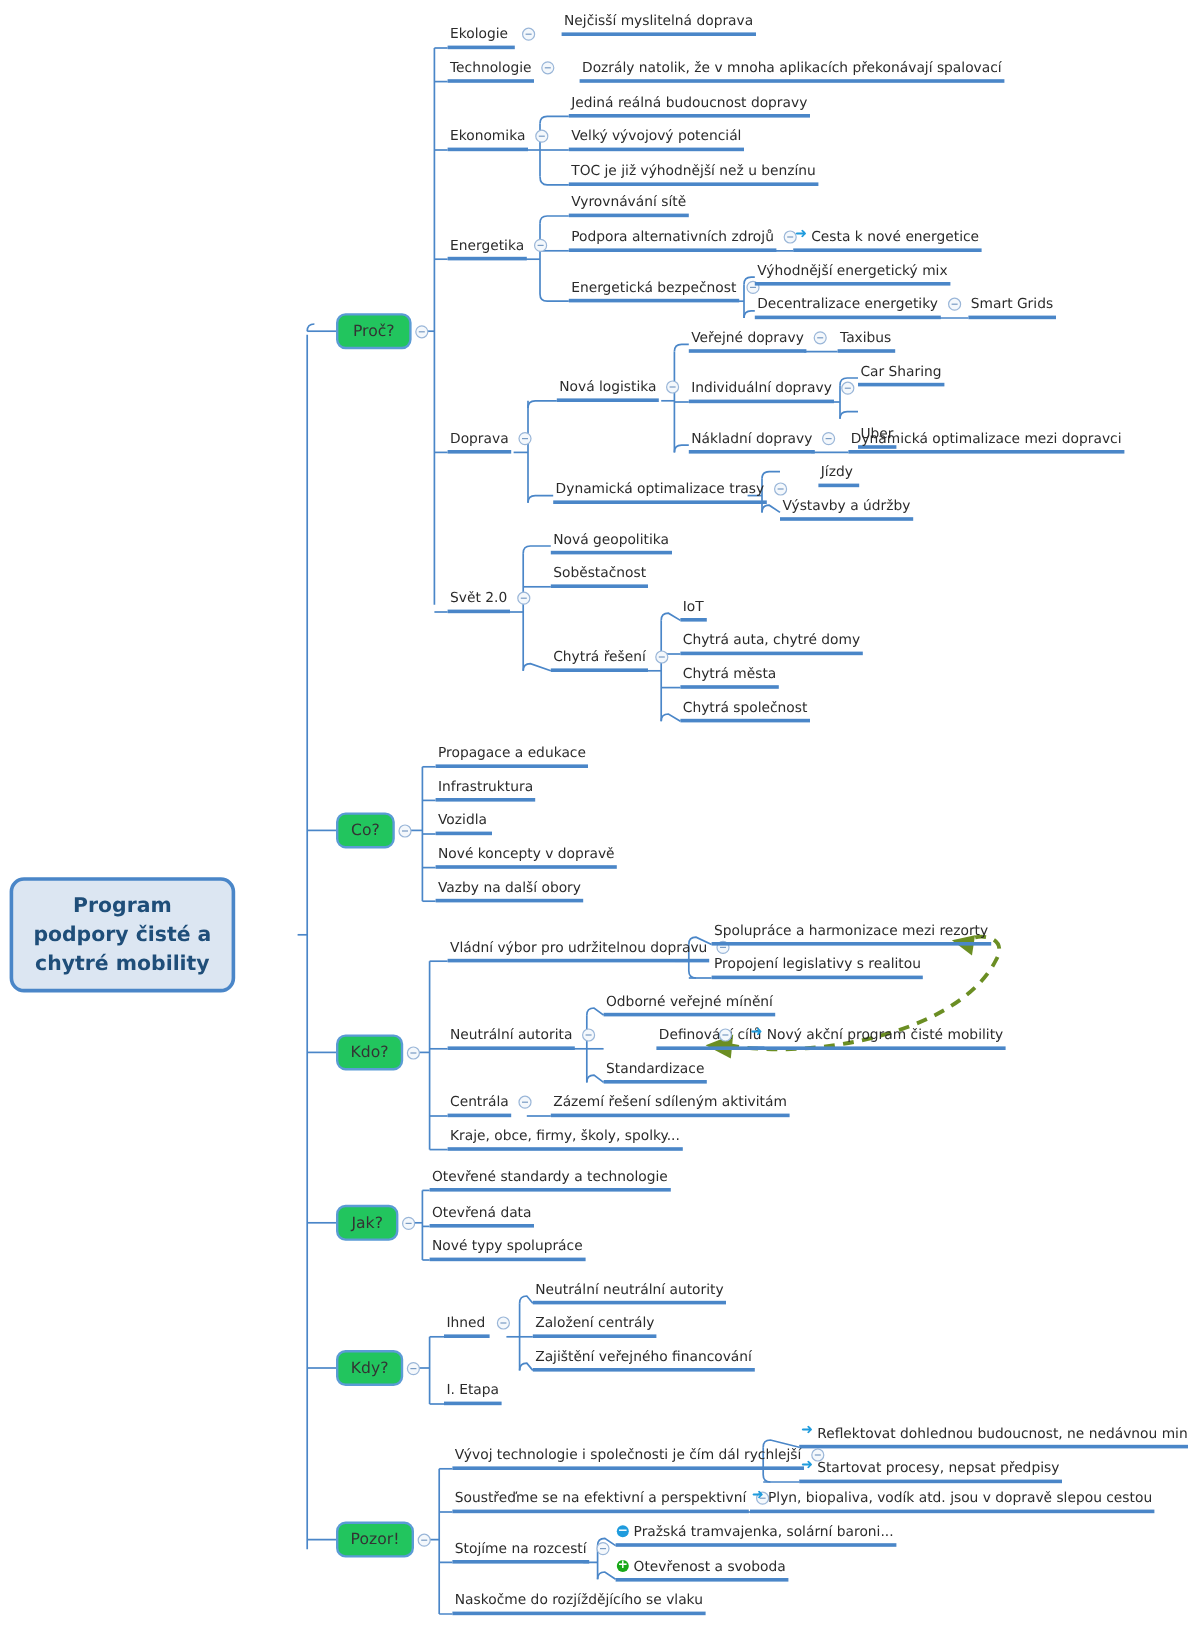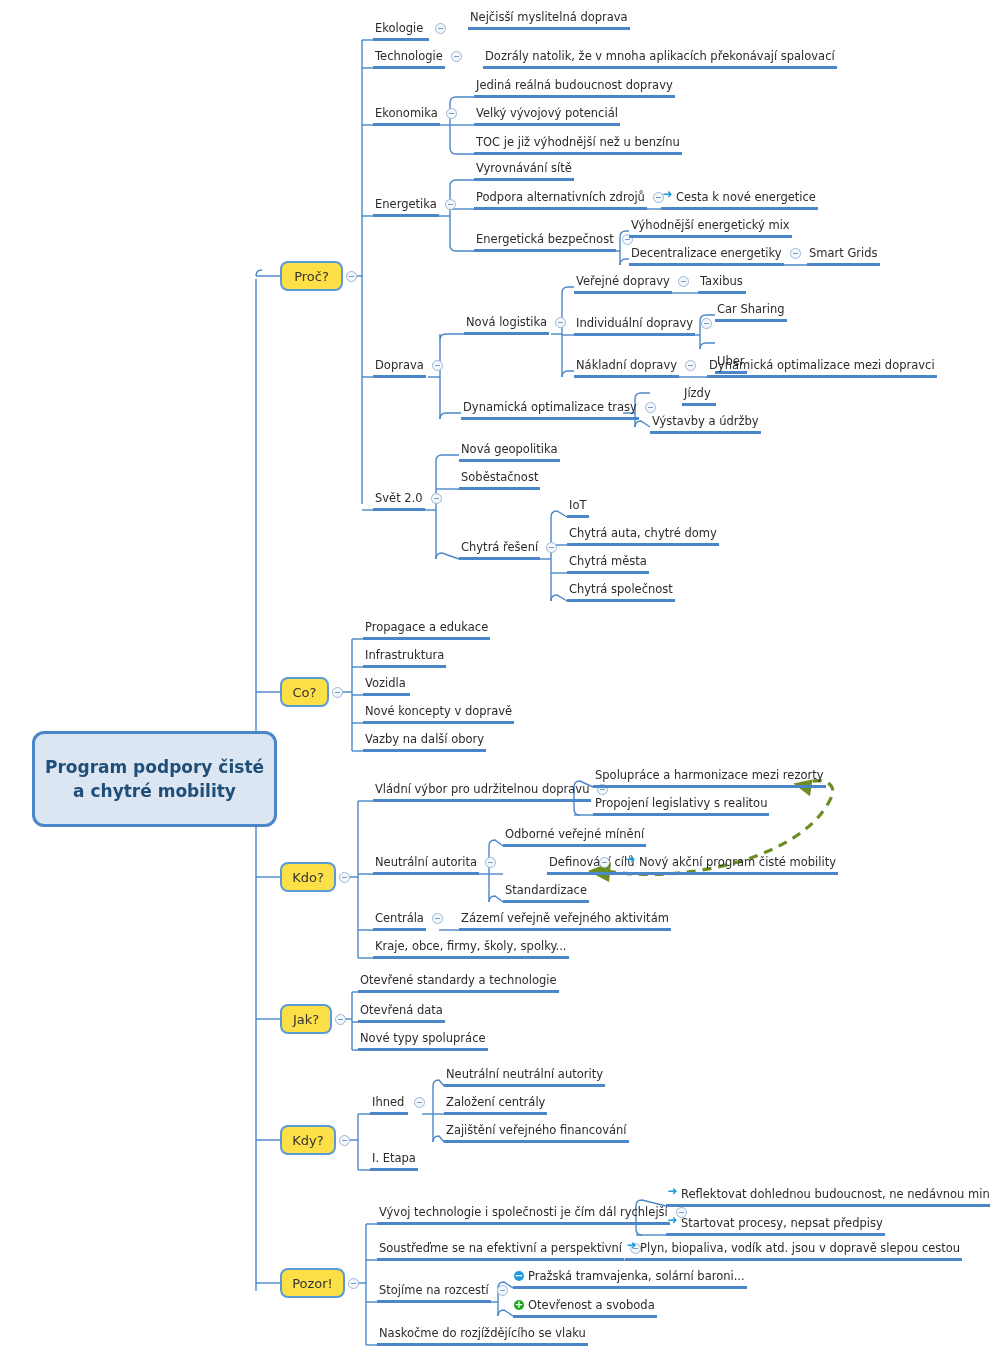--- a/index.html
+++ b/index.html
@@ -45,21 +45,21 @@
     display: flex;
     align-items: center;
     justify-content: center;
     padding: 4px 8px;
   }
 
   
   .q-node {
     position: absolute;
     box-sizing: border-box;
-    background: #fde047;
+    background: #22c55e;
     border: 2px solid #5b9bd5;
     border-radius: 8px;
     color: #333333;
     font-size: 13px;
     text-align: right;
     display: flex;
     align-items: center;
     justify-content: center;
     white-space: nowrap;
   }
@@ -283,21 +283,21 @@
       <path d="M498 1288 L498 1316"></path>
     </g>
 
     <g>
       <path d="M607 871 C 680 884, 800 860, 830 800 C 840 782, 820 778, 810 782" fill="none" stroke="#6b8e23" stroke-width="3.2" stroke-dasharray="9 7" stroke-linecap="butt"></path>
       <polygon points="811,778 793,786 812,795" fill="#6b8e23" transform="rotate(12 805 786)"></polygon>
       <polygon points="588,871 611,862 609,882" fill="#6b8e23"></polygon>
     </g>
   </svg>
 
-  <div class="root-node" id="root-node" style="left: 32px; top: 731px; width: 245px; height: 96px;">Program podpory čisté a chytré mobility</div>
+  <div class="root-node" id="root-node" style="left: 8px; top: 731px; width: 188px; height: 96px;">Program podpory čisté a chytré mobility</div>
 
   <div id="branches">
       <div class="q-node" style="left: 280px; top: 261px; width: 63px; height: 30px;">Proč?</div>
       <div class="toggle" style="left: 346px; top: 270.5px;"></div>
       <div class="q-node" style="left: 280px; top: 677px; width: 49px; height: 30px;">Co?</div>
       <div class="toggle" style="left: 332px; top: 686.5px;"></div>
       <div class="q-node" style="left: 280px; top: 862px; width: 56px; height: 30px;">Kdo?</div>
       <div class="toggle" style="left: 339px; top: 871.5px;"></div>
       <div class="q-node" style="left: 280px; top: 1004px; width: 52px; height: 30px;">Jak?</div>
       <div class="toggle" style="left: 335px; top: 1013.5px;"></div>
@@ -370,21 +370,21 @@
       <div class="topic" style="left: 593px; top: 796px; min-width: 153px;"><span>Propojení legislativy s realitou</span></div>
       <div class="topic" style="left: 373px; top: 855px; min-width: 100px;"><span>Neutrální autorita</span></div>
       <div class="toggle" style="left: 485px; top: 857px;"></div>
       <div class="topic" style="left: 503px; top: 827px; min-width: 130px;"><span>Odborné veřejné mínění</span></div>
       <div class="topic" style="left: 503px; top: 855px; min-width: 86px; margin-left: 44px;"><span>Definování cílů</span></div>
       <div class="toggle" style="left: 599px; top: 857px;"></div>
       <div class="topic with-icon" style="left: 624px; top: 855px; min-width: 180px;"><span class="mk mk-arrow">➜</span><span>Nový akční program čisté mobility</span></div>
       <div class="topic" style="left: 503px; top: 883px; min-width: 83px;"><span>Standardizace</span></div>
       <div class="topic" style="left: 373px; top: 911px; min-width: 52px;"><span>Centrála</span></div>
       <div class="toggle" style="left: 432px; top: 913px;"></div>
-      <div class="topic" style="left: 459px; top: 911px; min-width: 170px;"><span>Zázemí veřejně veřejného aktivitám</span></div>
+      <div class="topic" style="left: 459px; top: 911px; min-width: 170px;"><span>Zázemí řešení sdíleným aktivitám</span></div>
       <div class="topic" style="left: 373px; top: 939px; min-width: 162px;"><span>Kraje, obce, firmy, školy, spolky...</span></div>
       <div class="topic" style="left: 358px; top: 973px; min-width: 186px;"><span>Otevřené standardy a technologie</span></div>
       <div class="topic" style="left: 358px; top: 1003px; min-width: 79px;"><span>Otevřená data</span></div>
       <div class="topic" style="left: 358px; top: 1031px; min-width: 118px;"><span>Nové typy spolupráce</span></div>
       <div class="topic" style="left: 370px; top: 1095px; min-width: 38px;"><span>Ihned</span></div>
       <div class="toggle" style="left: 414px; top: 1097px;"></div>
       <div class="topic" style="left: 444px; top: 1067px; min-width: 142px;"><span>Neutrální neutrální autority</span></div>
       <div class="topic" style="left: 444px; top: 1095px; min-width: 97px;"><span>Založení centrály</span></div>
       <div class="topic" style="left: 444px; top: 1123px; min-width: 164px;"><span>Zajištění veřejného financování</span></div>
       <div class="topic" style="left: 370px; top: 1151px; min-width: 48px;"><span>I. Etapa</span></div>

